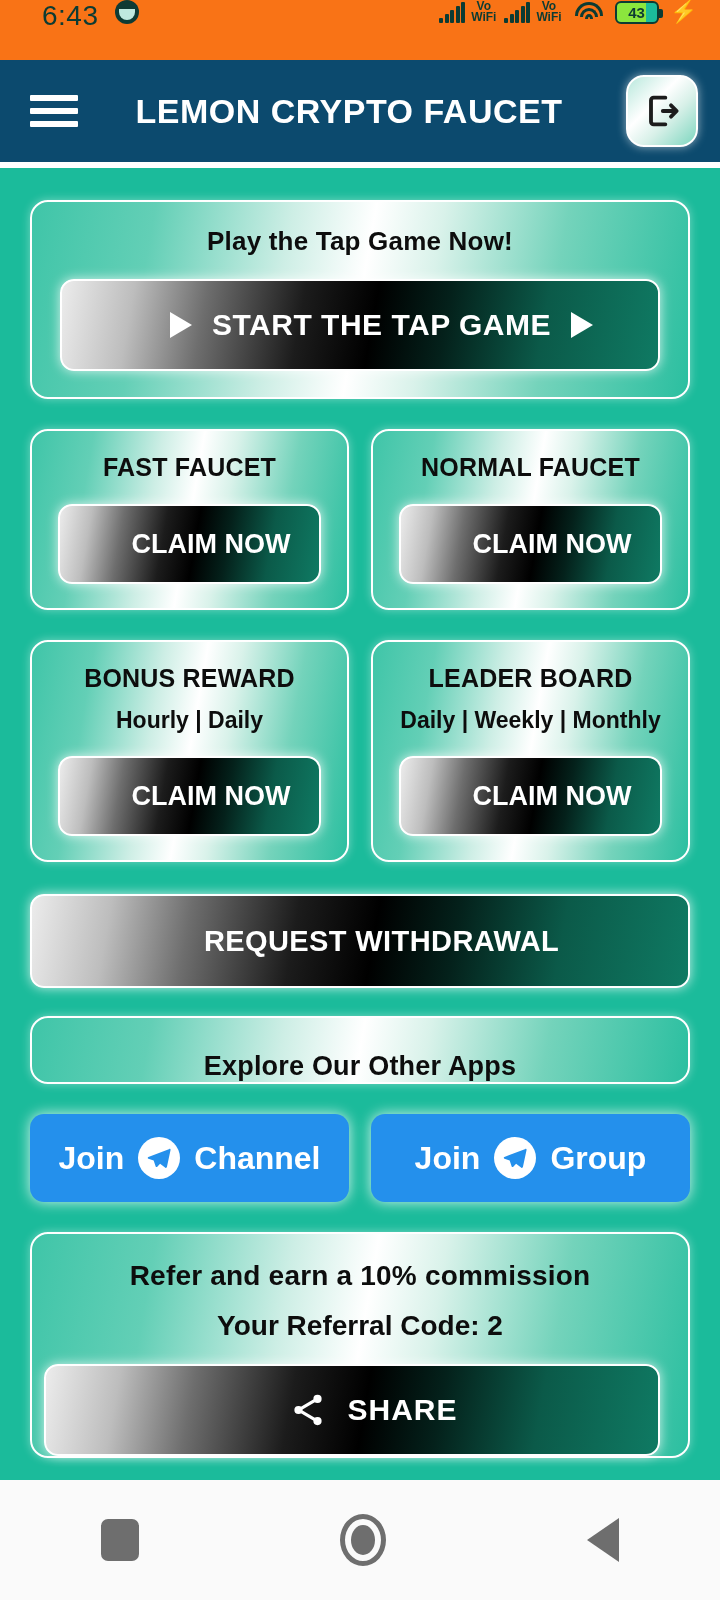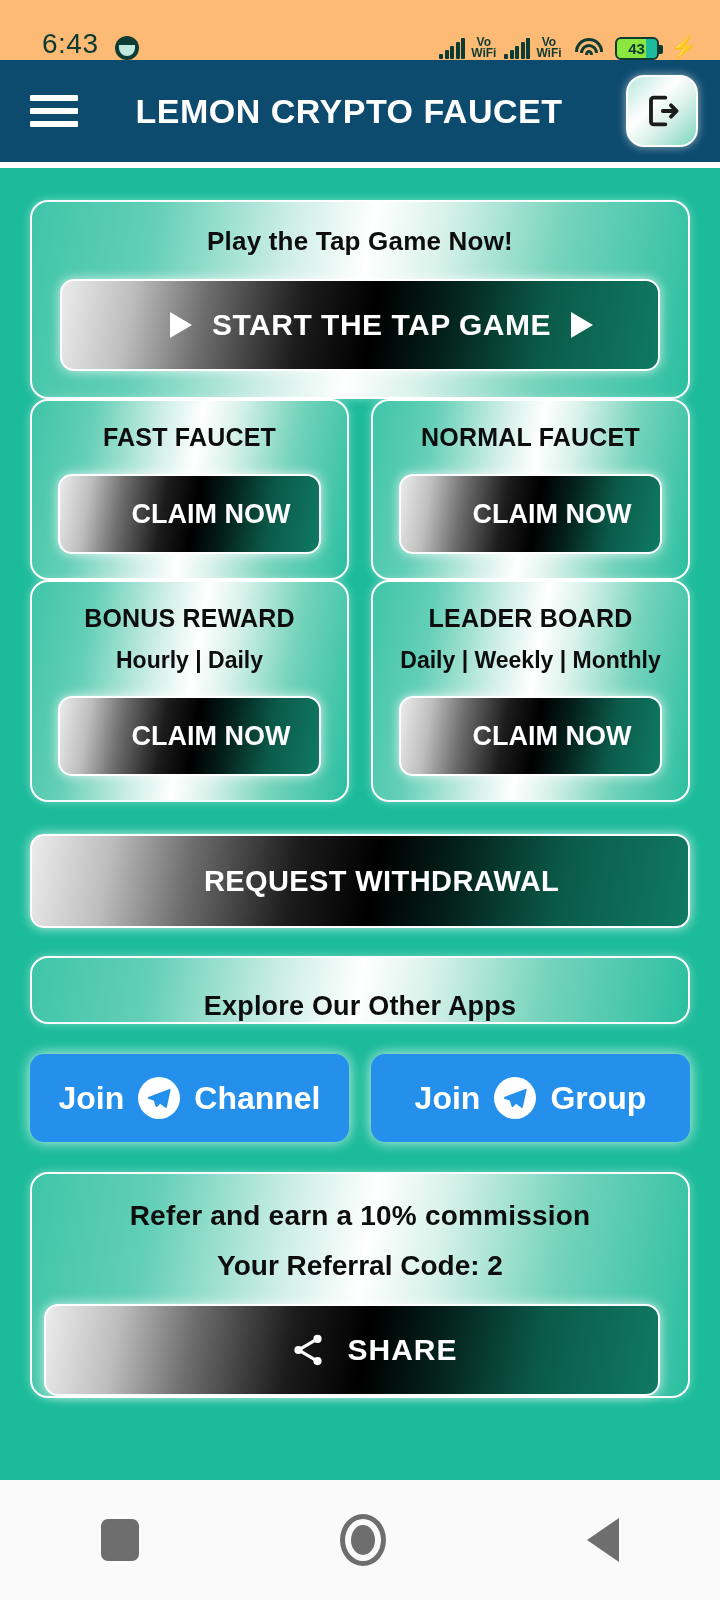--- a/index.html
+++ b/index.html
@@ -7,23 +7,23 @@
   body {
     font-family: "Liberation Sans", sans-serif;
     background:#1BBB9B;
     overflow:hidden;
     position:relative;
   }
 
   
   .statusbar{
     height:60px; width:100%;
-    display:flex; align-items:flex-end;
+    display:flex; align-items:flex-start;
     padding:0 22px 0 42px;
-    background:#fdba74;
+    background:#f97316;
     position:relative;
   }
   .sb-time{
     font-size:28px; font-weight:400; color:#0c3b33;
     letter-spacing:.5px;
   }
   .sb-appicon{
     width:24px;height:24px;border-radius:50%;
     background:#0e3b34; margin-left:16px;
     position:relative; overflow:hidden;
@@ -127,21 +127,21 @@
   }
   .dark-btn .label{ color:#fff; }
 
   
   .hero{ padding:24px 0 26px 0; }
   .hero .card-title{ font-size:26px; }
   .hero-btn{ height:92px; margin:22px 28px 0 28px; font-size:30px; letter-spacing:.5px; }
   .tri{ width:0;height:0;border-left:22px solid #fff;border-top:13px solid transparent;border-bottom:13px solid transparent; }
 
   
-  .row{ display:flex; gap:22px; }
+  .row{ display:flex; gap:22px; margin-top:30px; }
   .row .card{ flex:1; padding:22px 0 24px 0; }
   .row .dark-btn{ height:80px; margin:22px 26px 0 26px; font-size:27px; }
 
   .wide-btn{ height:94px; margin-top:32px; font-size:29px; letter-spacing:.4px; width:100%; }
   .wide-card{ margin-top:28px; height:68px; display:flex;align-items:flex-end;justify-content:center; }
   .wide-card .card-title{ font-size:27px; }
 
   
   .tg-row{ display:flex; gap:22px; margin-top:30px; }
   .tg-btn{

